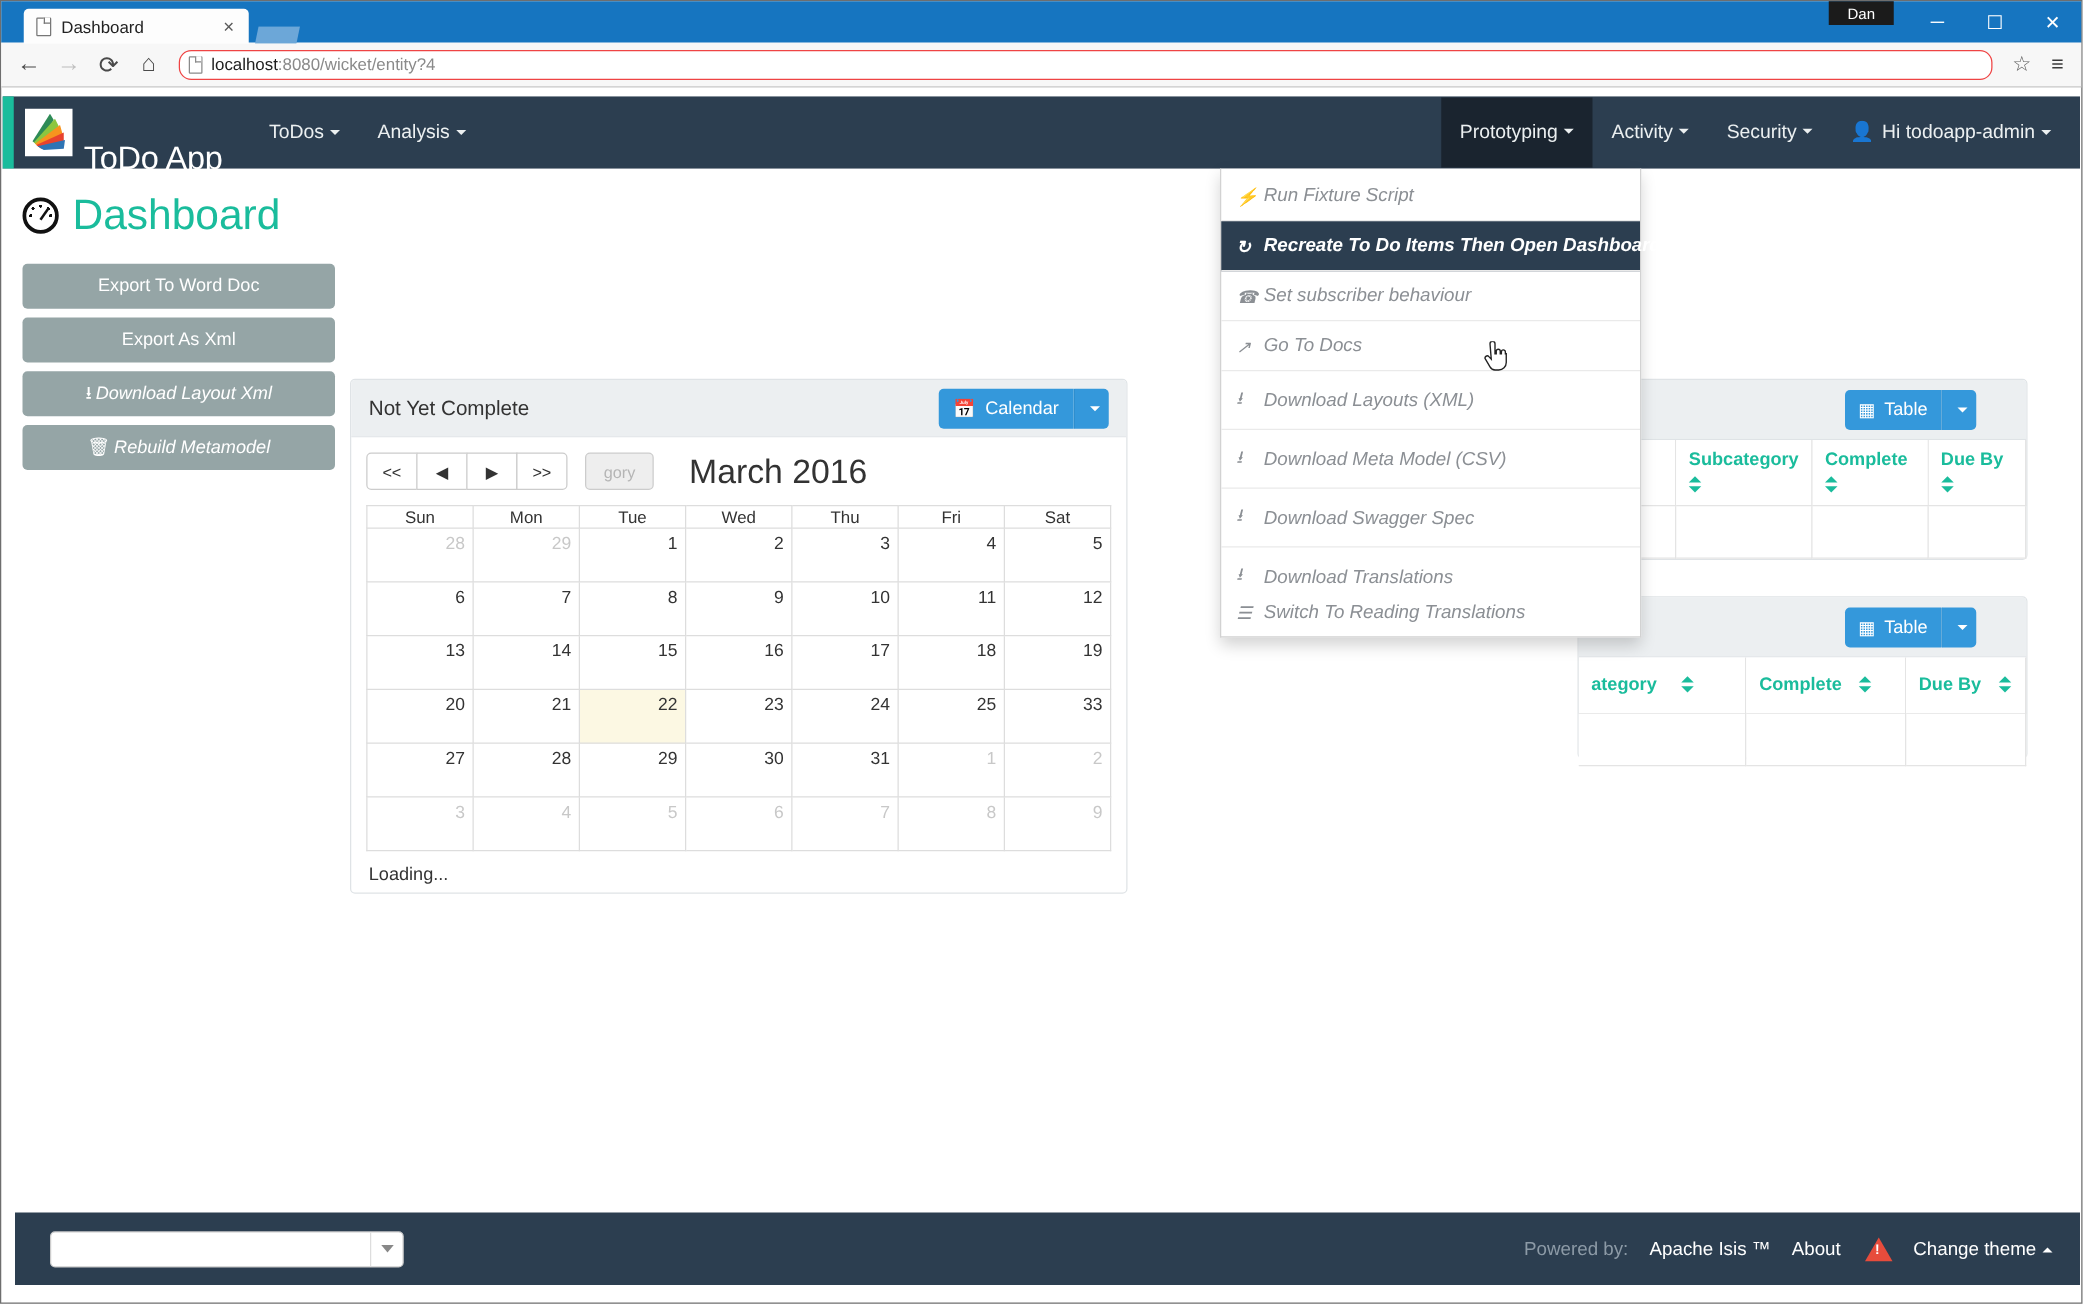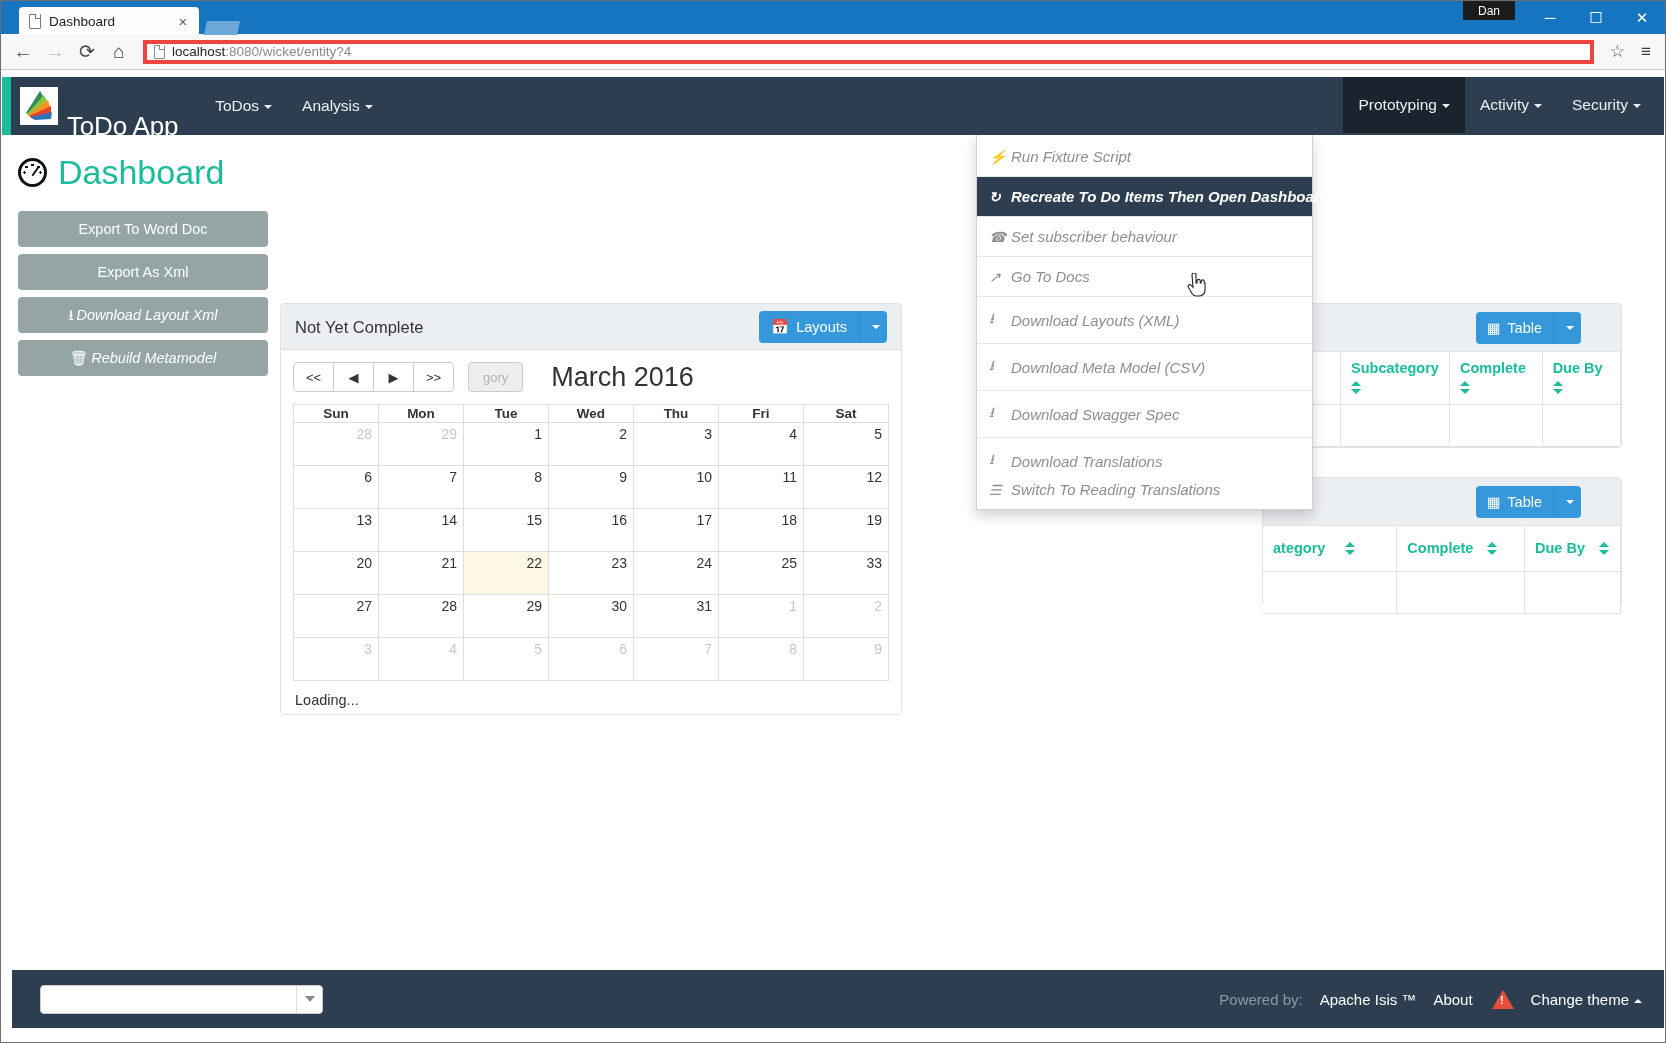--- a/index.html
+++ b/index.html
@@ -66,21 +66,21 @@
     height:36px; background:#f7f7f7; border-bottom:1px solid #c9c9c9;
     display:flex; align-items:center; padding:0 6px;
   }
   .navbtn {
     width:32px; height:30px; display:flex; align-items:center; justify-content:center;
     font-size:19px; color:#4a4a4a;
   }
   .navbtn.disabled { color:#c0c0c0; }
   .urlbar {
     flex:1 1 auto; height:24px; margin:0 8px; background:#fff;
-    border:4px solid #ef4444; border-radius:0;
+    border:1px solid #ef4444; border-radius:10px;
     display:flex; align-items:center; padding:0 6px; font-size:13.5px;
   }
   .url-icon { width:12px; height:14px; margin-right:7px; position:relative; }
   .url-icon:before {
     content:""; position:absolute; left:1px; top:0; width:9px; height:12px;
     border:1px solid #8a8a8a; background:#fff; border-radius:1px;
   }
   .url-icon:after {
     content:""; position:absolute; left:6px; top:0; width:4px; height:4px;
     background:#fff; border-left:1px solid #8a8a8a; border-bottom:1px solid #8a8a8a;
@@ -233,21 +233,21 @@
     padding:0 14px; font-size:13px; font-family:inherit; border-radius:4px;
     margin-left:14px; cursor:default;
   }
   .cal-month {
     font-size:27px; color:#333; font-weight:400; margin-left:28px;
     line-height:1;
   }
   table.cal { border-collapse:collapse; width:100%; table-layout:fixed; }
   table.cal th {
     border:1px solid #dddddd; height:15px; font-size:13.5px; color:#333;
-    font-weight:bold; background:#fff;
+    font-weight:normal; background:#fff;
   }
   table.cal td {
     border:1px solid #dddddd; height:43px; vertical-align:top; text-align:right;
     padding:3px 6px 0 0; font-size:14px; color:#333; background:#fff;
   }
   table.cal td.other { color:#c8c8c8; }
   table.cal td.today { background:#fcf8e3; }
   .cal-loading { font-size:14.5px; color:#333; padding:11px 0 0 2px; }
 
   
@@ -378,20 +378,21 @@
         <span class="brand-name">ToDo App</span>
       </div>
       <div class="navitems">
         <div class="navitem"><span>ToDos</span><i class="caret"></i></div>
         <div class="navitem"><span>Analysis</span><i class="caret"></i></div>
       </div>
       <div class="navright">
         <div class="navitem active"><span>Prototyping</span><i class="caret"></i></div>
         <div class="navitem"><span>Activity</span><i class="caret"></i></div>
         <div class="navitem"><span>Security</span><i class="caret"></i></div>
+        <div class="navitem"><span style="margin-right:6px">👤</span><span>Hi todoapp-admin</span><i class="caret"></i></div>
       </div>
     </div>
 
     <div class="dropdown">
       <div class="ditem">
         <span class="di">⚡</span>
         <span>Run Fixture Script</span>
       </div>
       <div class="ditem highlight">
         <span class="di">↻</span>
@@ -439,21 +440,21 @@
         <button class="sbtn ital"><i class="bi">⭳</i><span>Download Layout Xml</span></button>
         <button class="sbtn ital"><i class="bi">🗑</i><span>Rebuild Metamodel</span></button>
       </div>
 
       <div class="panel" id="calendar-panel">
         <div class="panel-head">
           <span class="panel-head-title">Not Yet Complete</span>
           <span class="split">
             <button class="btn-blue">
               <span>📅</span>
-              <span>Layouts</span>
+              <span>Calendar</span>
             </button>
             <button class="btn-blue-caret">
                 <i class="caret"></i>
               </button>
           </span>
         </div>
         <div class="cal-body">
           <div class="cal-toolbar">
             <div class="btn-group">
               <button class="cbtn">&lt;&lt;</button>

